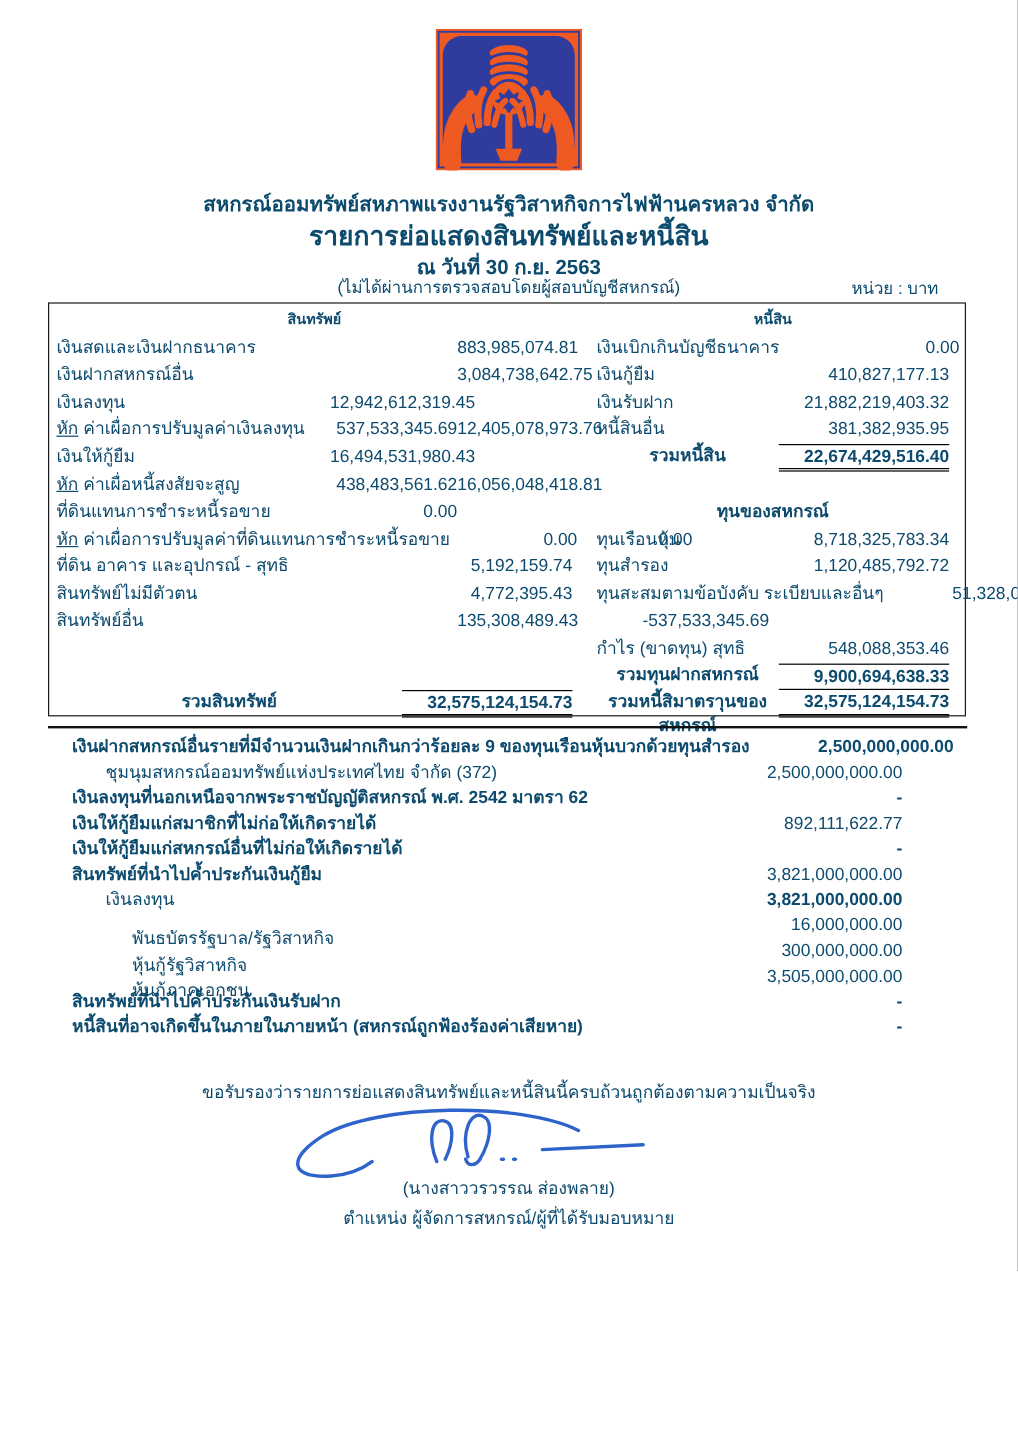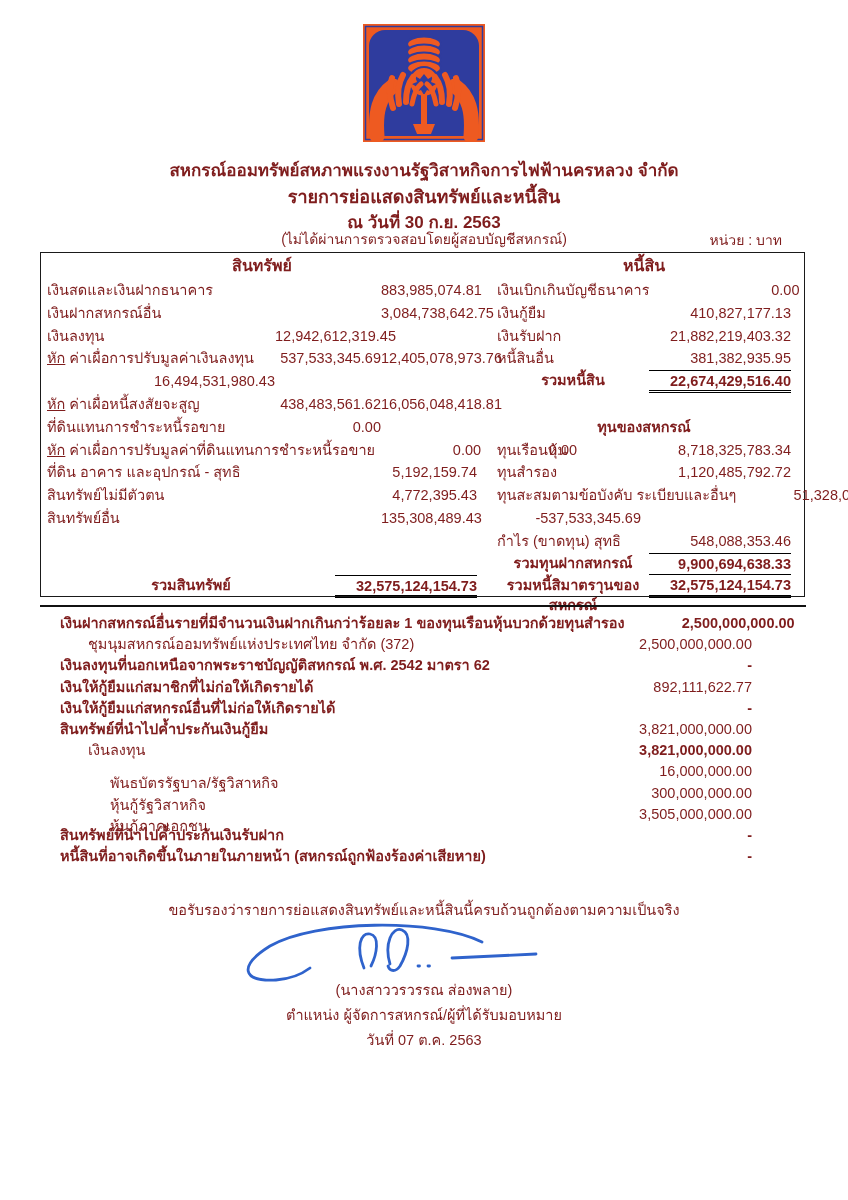--- a/index.html
+++ b/index.html
@@ -1,38 +1,38 @@
 <!DOCTYPE html>
 <html><head>
 <meta charset="utf-8">
 <style>
   html,body{margin:0;padding:0;background:#9a9a9a;}
   .page{
     position:relative;width:848px;height:1200px;margin:0 auto;background:#ffffff;
-    font-family:"Liberation Sans","DejaVu Sans",sans-serif;color:#7f1d1d;overflow:hidden;
+    font-family:"Liberation Sans","DejaVu Sans",sans-serif;color:#0c4a6e;overflow:hidden;
   }
   
   .logo-wrap{position:absolute;top:24px;left:0;width:100%;display:flex;justify-content:center;}
   
   .titles{position:absolute;top:158px;left:0;width:100%;text-align:center;}
   .t1{font-size:17px;font-weight:bold;line-height:26px;}
-  .t2{font-size:18px;font-weight:bold;line-height:26px;}
+  .t2{font-size:22px;font-weight:bold;line-height:26px;}
   .t3{font-size:17px;font-weight:bold;line-height:26px;}
   .subrow{position:absolute;top:228px;left:0;width:100%;height:20px;}
   .subtitle{position:absolute;left:0;width:100%;text-align:center;font-size:14px;}
   .unit{position:absolute;right:66px;top:1px;font-size:14px;}
   
   .btable{
     position:absolute;top:252px;left:40px;width:765px;height:345px;
     border:1.6px solid #1a1a1a;display:flex;font-size:14.5px;box-sizing:border-box;
   }
   .side{box-sizing:border-box;}
   .side.assets{width:452px;padding:0 16px 0 6px;}
   .side.liab{width:313px;padding:0 15px 0 4px;}
-  .col-head{height:26px;line-height:26px;text-align:center;font-weight:bold;font-size:16px;}
+  .col-head{height:26px;line-height:26px;text-align:center;font-weight:bold;font-size:12px;}
   .t-row{height:22.8px;line-height:22.8px;display:grid;white-space:nowrap;}
   .assets .t-row{grid-template-columns:1fr 106px 96px;}
   .liab .t-row{grid-template-columns:1fr 150px;}
   .cell-num{text-align:right;}
   .u{text-decoration:underline;}
   .sec-head{height:22.8px;line-height:22.8px;text-align:center;font-weight:bold;}
   .total-row{height:22.8px;line-height:20px;display:flex;justify-content:center;font-weight:bold;}
   .total-row .tl{flex:1;text-align:center;}
   .total-row .tv{min-width:142px;text-align:right;}
   .assets-total{margin-top:45.6px;}
@@ -130,20 +130,21 @@
             <div>เงินลงทุน</div>
             <div class="cell-num">12,942,612,319.45</div>
             <div class="cell-num"></div>
           </div>
           <div class="t-row">
             <div><span class="u">หัก</span><span> ค่าเผื่อการปรับมูลค่าเงินลงทุน</span></div>
             <div class="cell-num">537,533,345.69</div>
             <div class="cell-num">12,405,078,973.76</div>
           </div>
           <div class="t-row">
+            <div>เงินให้กู้ยืม</div>
             <div class="cell-num">16,494,531,980.43</div>
             <div class="cell-num"></div>
           </div>
           <div class="t-row">
             <div><span class="u">หัก</span><span> ค่าเผื่อหนี้สงสัยจะสูญ</span></div>
             <div class="cell-num">438,483,561.62</div>
             <div class="cell-num">16,056,048,418.81</div>
           </div>
           <div class="t-row">
             <div>ที่ดินแทนการชำระหนี้รอขาย</div>
@@ -230,21 +231,21 @@
         <div class="tl">รวมหนี้สิมาตราุนของสหกรณ์</div>
         <div class="tv bdbl">32,575,124,154.73</div>
       </div>
     </div>
   </div>
 
   <div class="hrule"></div>
 
   <div class="supp" id="supp-rows">
       <div class="s-row">
-        <div class="sl b">เงินฝากสหกรณ์อื่นรายที่มีจำนวนเงินฝากเกินกว่าร้อยละ 1 ของทุนเรือนหุ้นบวกด้วยทุนสำรอง</div>
+        <div class="sl b">เงินฝากสหกรณ์อื่นรายที่มีจำนวนเงินฝากเกินกว่าร้อยละ 9 ของทุนเรือนหุ้นบวกด้วยทุนสำรอง</div>
         <div class="sv b">2,500,000,000.00</div>
       </div>
       <div class="s-row">
         <div class="sl ind1">ชุมนุมสหกรณ์ออมทรัพย์แห่งประเทศไทย จำกัด (372)</div>
         <div class="sv">2,500,000,000.00</div>
       </div>
       <div class="s-row">
         <div class="sl b">เงินลงทุนที่นอกเหนือจากพระราชบัญญัติสหกรณ์ พ.ศ. 2542 มาตรา 62</div>
         <div class="sv b">-</div>
       </div>
@@ -296,15 +297,14 @@
         <path d="M176 48 C170 28 178 10 188 14 C198 18 194 36 186 50 C182 56 176 56 174 50"></path>
         <path d="M204 50 l1.5 0"></path>
         <path d="M214 50 l1.5 0"></path>
         <path d="M238 42 L322 38"></path>
       </g>
     </svg>
   </div>
 
   <div class="f-name">(นางสาววรวรรณ ส่องพลาย)</div>
   <div class="f-title">ตำแหน่ง ผู้จัดการสหกรณ์/ผู้ที่ได้รับมอบหมาย</div>
-  <div class="f-date">วันที่ 07 ต.ค. 2563</div>
 
 </div>
 
 </body></html>

